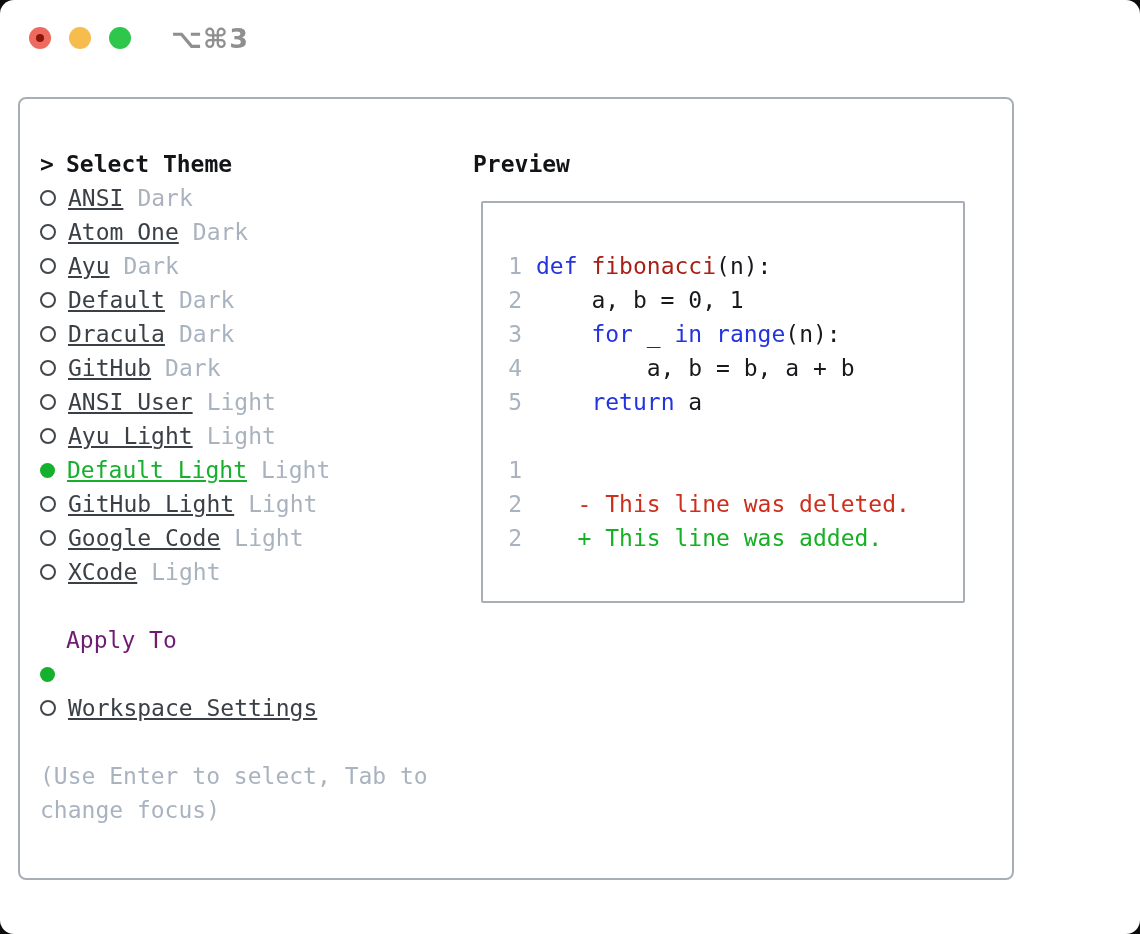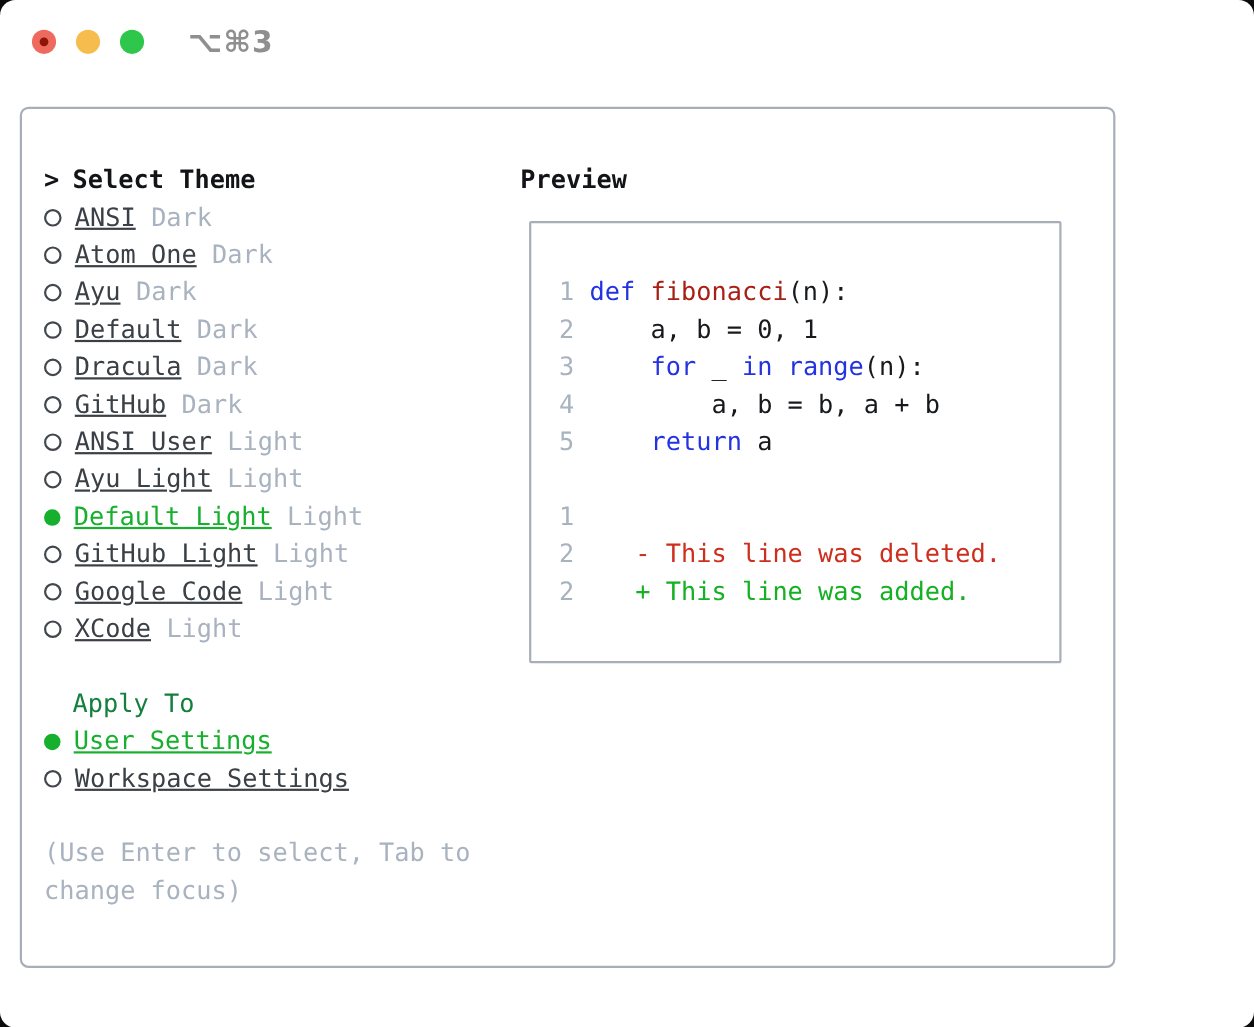--- a/index.html
+++ b/index.html
@@ -87,25 +87,25 @@
           <div class="row"><span class="marker"><span class="dot"></span></span><span class="tname sel">Default Light</span><span class="tvariant">Light</span></div>
           <div class="row"><span class="marker"><span class="ring"></span></span><span class="tname">GitHub Light</span><span class="tvariant">Light</span></div>
           <div class="row"><span class="marker"><span class="ring"></span></span><span class="tname">Google Code</span><span class="tvariant">Light</span></div>
           <div class="row"><span class="marker"><span class="ring"></span></span><span class="tname">XCode</span><span class="tvariant">Light</span></div>
         </div>
 
       <div class="spacer"></div>
 
       <div class="row">
         <span class="marker"></span>
-        <span class="header-label" style="font-weight:400;color:#15803d;">Apply To</span>
+        <span class="header-label" style="font-weight:400;color:#701a75;">Apply To</span>
       </div>
 
       <div id="apply-list">
-          <div class="row"><span class="marker"><span class="dot"></span></span><span class="tname sel">User Settings</span></div>
+          <div class="row"><span class="marker"><span class="dot"></span></span></div>
           <div class="row"><span class="marker"><span class="ring"></span></span><span class="tname">Workspace Settings</span></div>
         </div>
 
       <div class="spacer"></div>
 
       <div class="help">(Use Enter to select, Tab to change focus)</div>
     </div>
 
     <div class="right-col">
       <div class="preview-heading">Preview</div>

